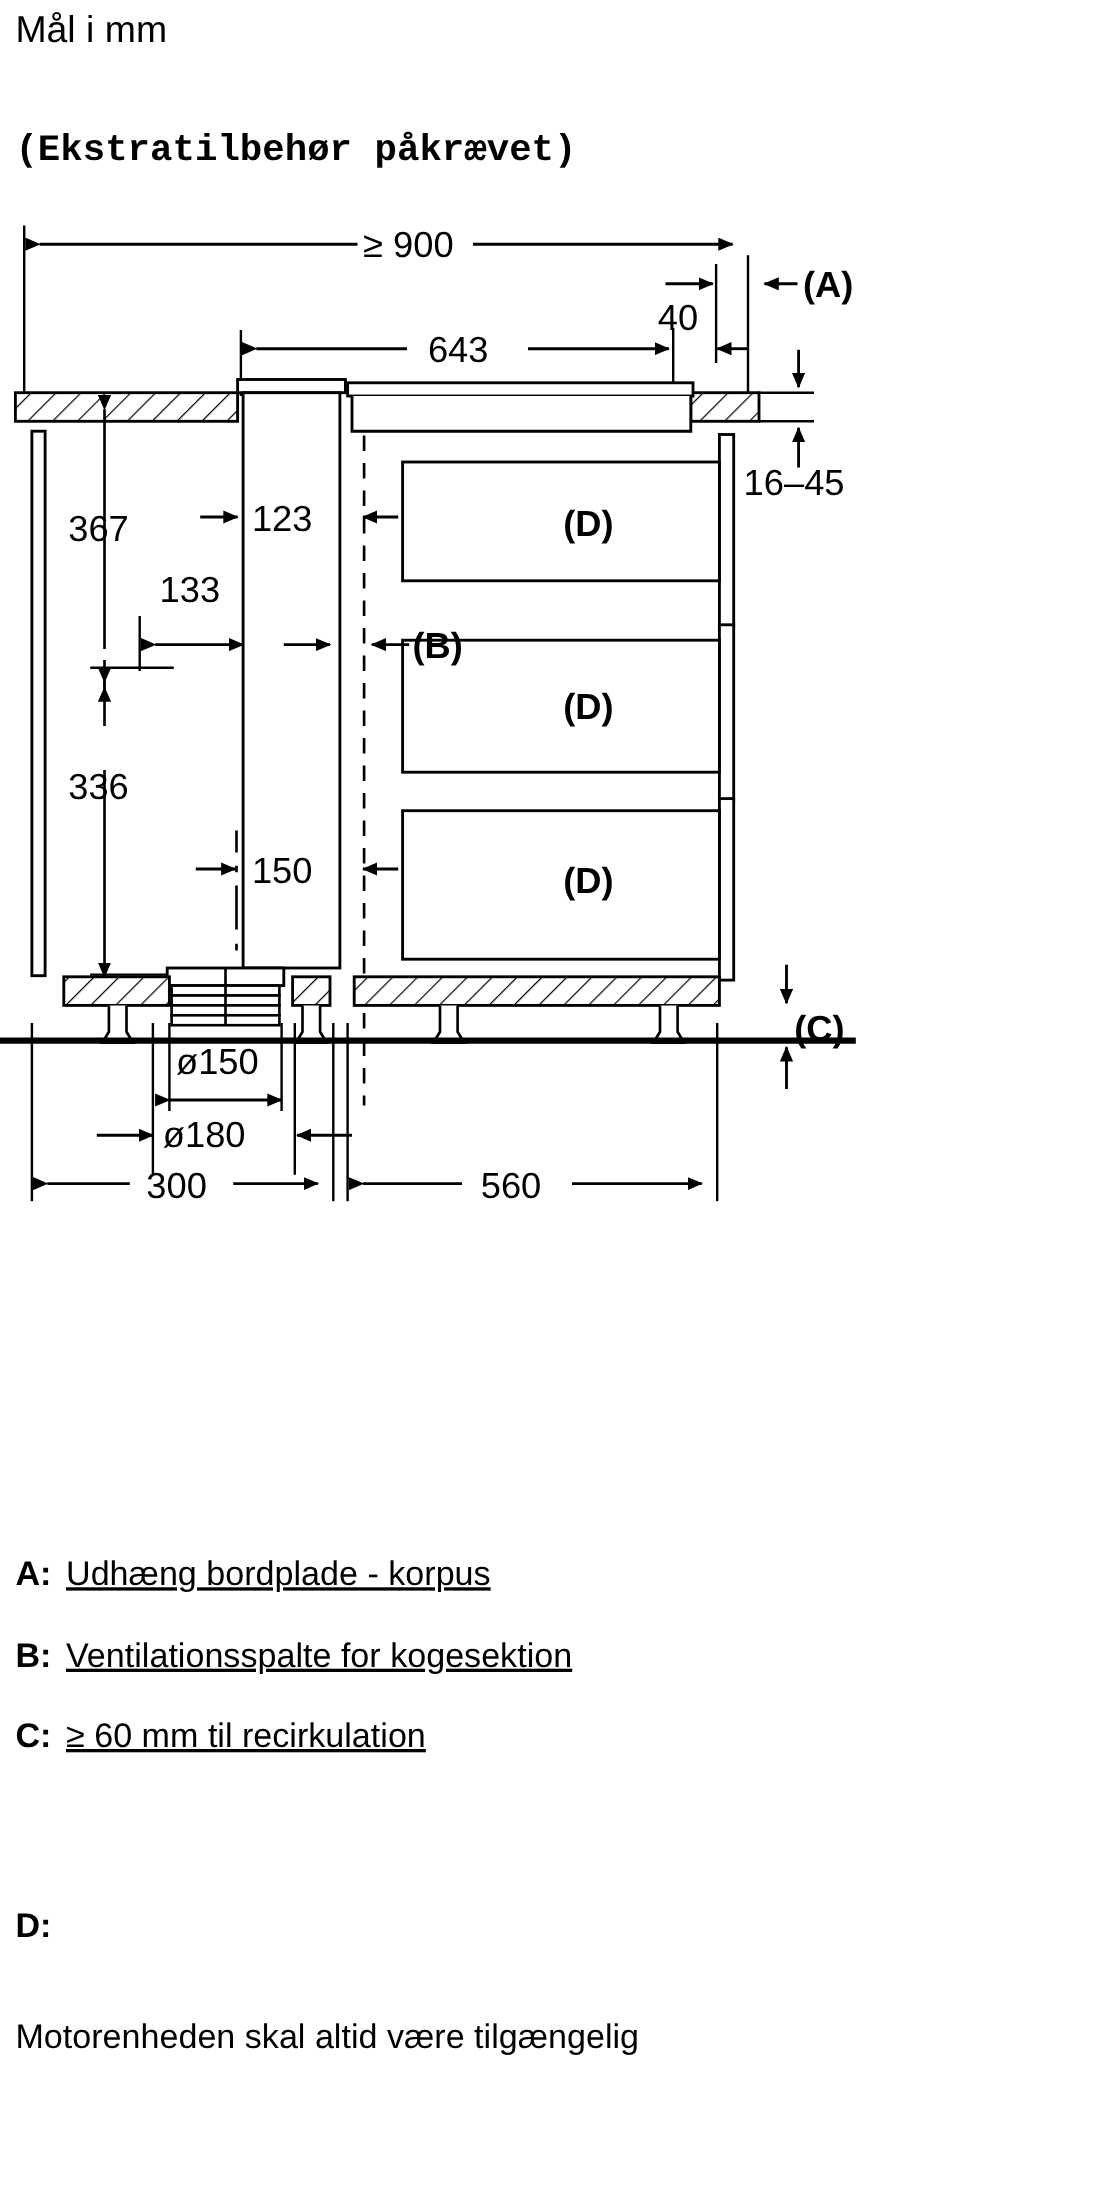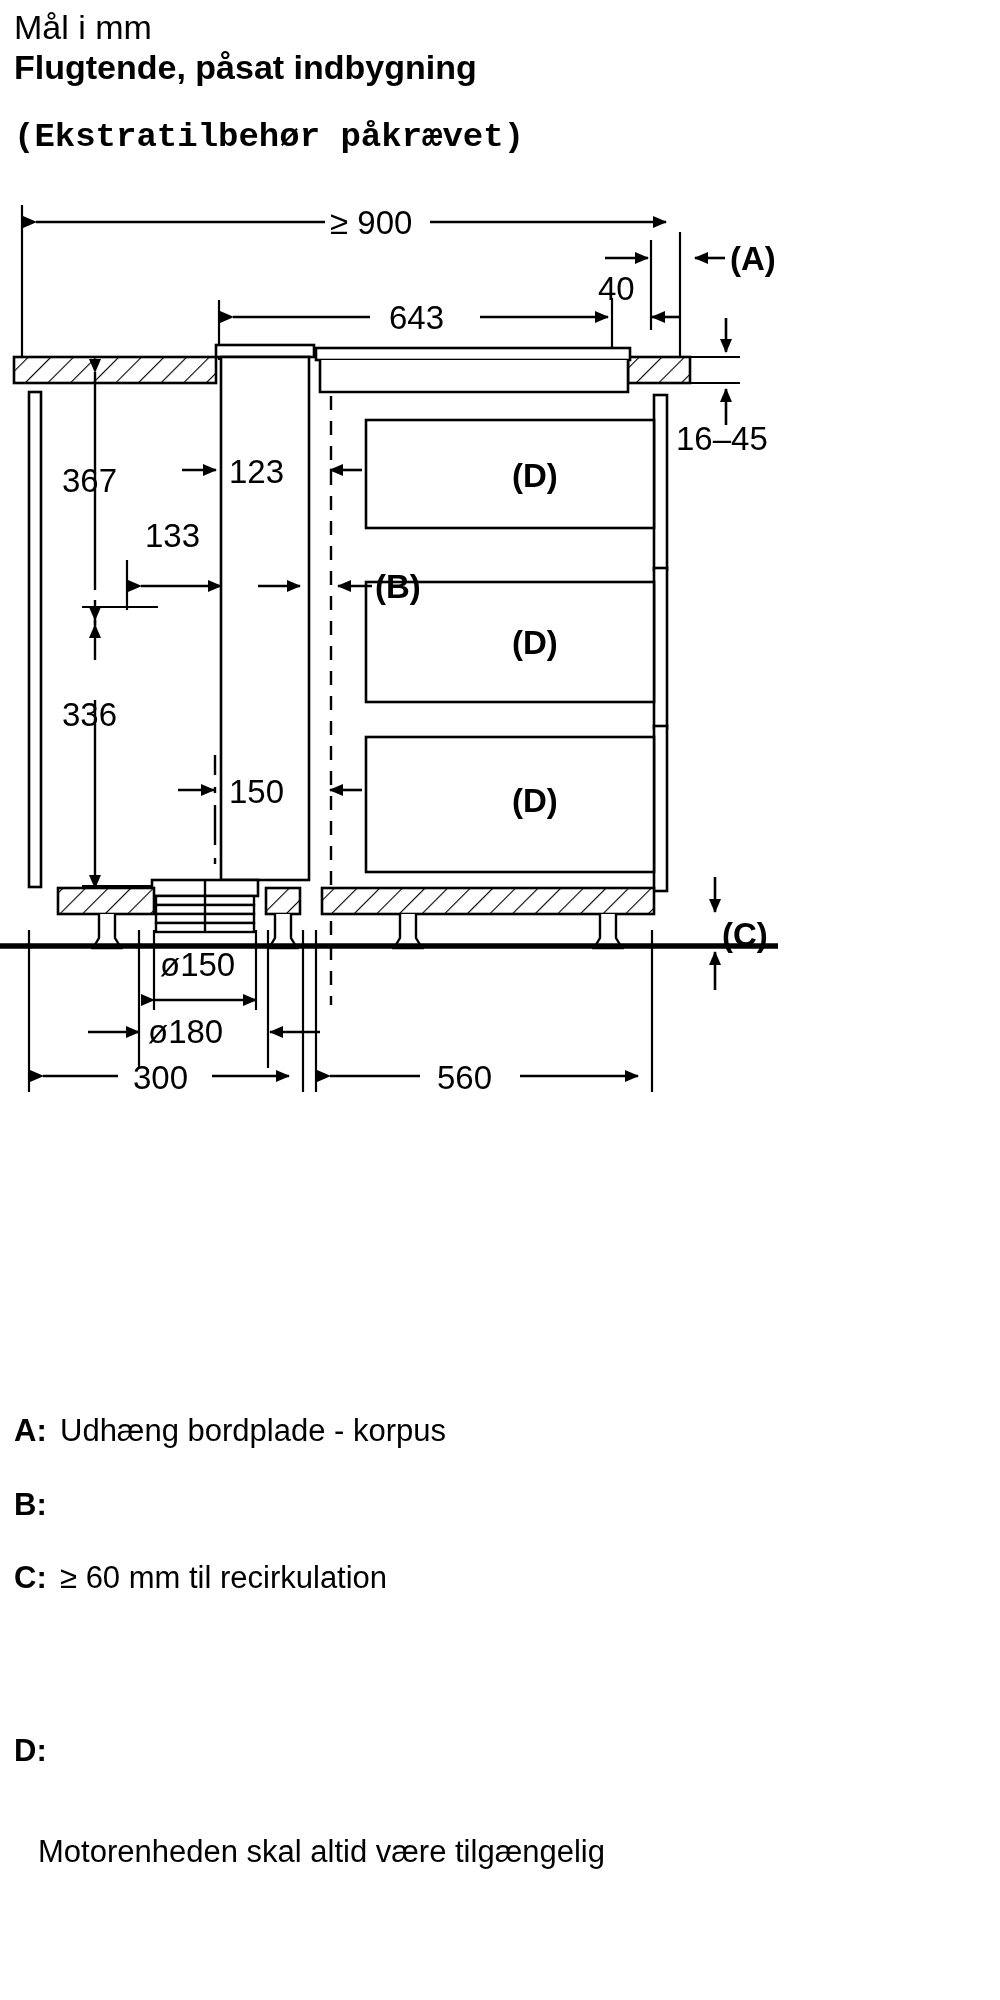--- a/index.html
+++ b/index.html
@@ -41,26 +41,26 @@
     font-size: 31px;
     font-weight: 400;
   }
   .legend-key {
     font-weight: 700;
     width: 46px;
     flex: 0 0 46px;
   }
   .legend-val {
     font-weight: 400;
+    text-decoration: underline;
   }
   .note {
     position: absolute;
     font-size: 31px;
     font-weight: 400;
-    margin-left: 24px;
   }
   svg.drawing {
     position: absolute;
     left: 0;
     top: 0;
     width: 1000px;
     height: 2000px;
   }
   .dimlabel {
     font-family: "Liberation Sans", sans-serif;
@@ -74,21 +74,20 @@
     font-weight: 700;
     fill: #000;
   }
 </style>
 </head>
 <body>
 
 <div id="page">
 
   <div class="txt hdr-reg" style="left:14px; top:8px;">Mål i mm</div>
-  <div class="txt hdr-bold" style="left:14px; top:48px;">Flugtende, påsat indbygning</div>
   <div class="txt hdr-bold" style="left:14px; top:118px;font-family:Liberation Mono, monospace;">(Ekstratilbehør påkrævet)</div>
 
   <svg class="drawing" viewBox="0 0 1000 2000">
     <defs>
       <marker id="ah" markerWidth="14" markerHeight="12" refX="13" refY="6" orient="auto" markerUnits="userSpaceOnUse">
         <path d="M0,0 L14,6 L0,12 z" fill="#000"></path>
       </marker>
       <marker id="ahs" markerWidth="11" markerHeight="10" refX="10" refY="5" orient="auto" markerUnits="userSpaceOnUse">
         <path d="M0,0 L11,5 L0,10 z" fill="#000"></path>
       </marker>
@@ -231,20 +230,21 @@
     <text class="reflabel" x="512" y="812">(D)</text>
   </svg>
 
   <div class="legend-row" style="left:14px; top:1413px; width:900px;">
     <span class="legend-key">A:</span>
     <span class="legend-val">Udhæng bordplade - korpus</span>
   </div>
 
   <div class="legend-row" style="left:14px; top:1487px; width:900px;">
     <span class="legend-key">B:</span>
+    <span class="legend-val">Ventilationsspalte for kogesektion</span>
   </div>
 
   <div class="legend-row" style="left:14px; top:1560px; width:900px;">
     <span class="legend-key">C:</span>
     <span class="legend-val">≥ 60 mm til recirkulation</span>
   </div>
 
 
   <div class="legend-row" style="left:14px; top:1733px; width:900px;">
     <span class="legend-key">D:</span>

